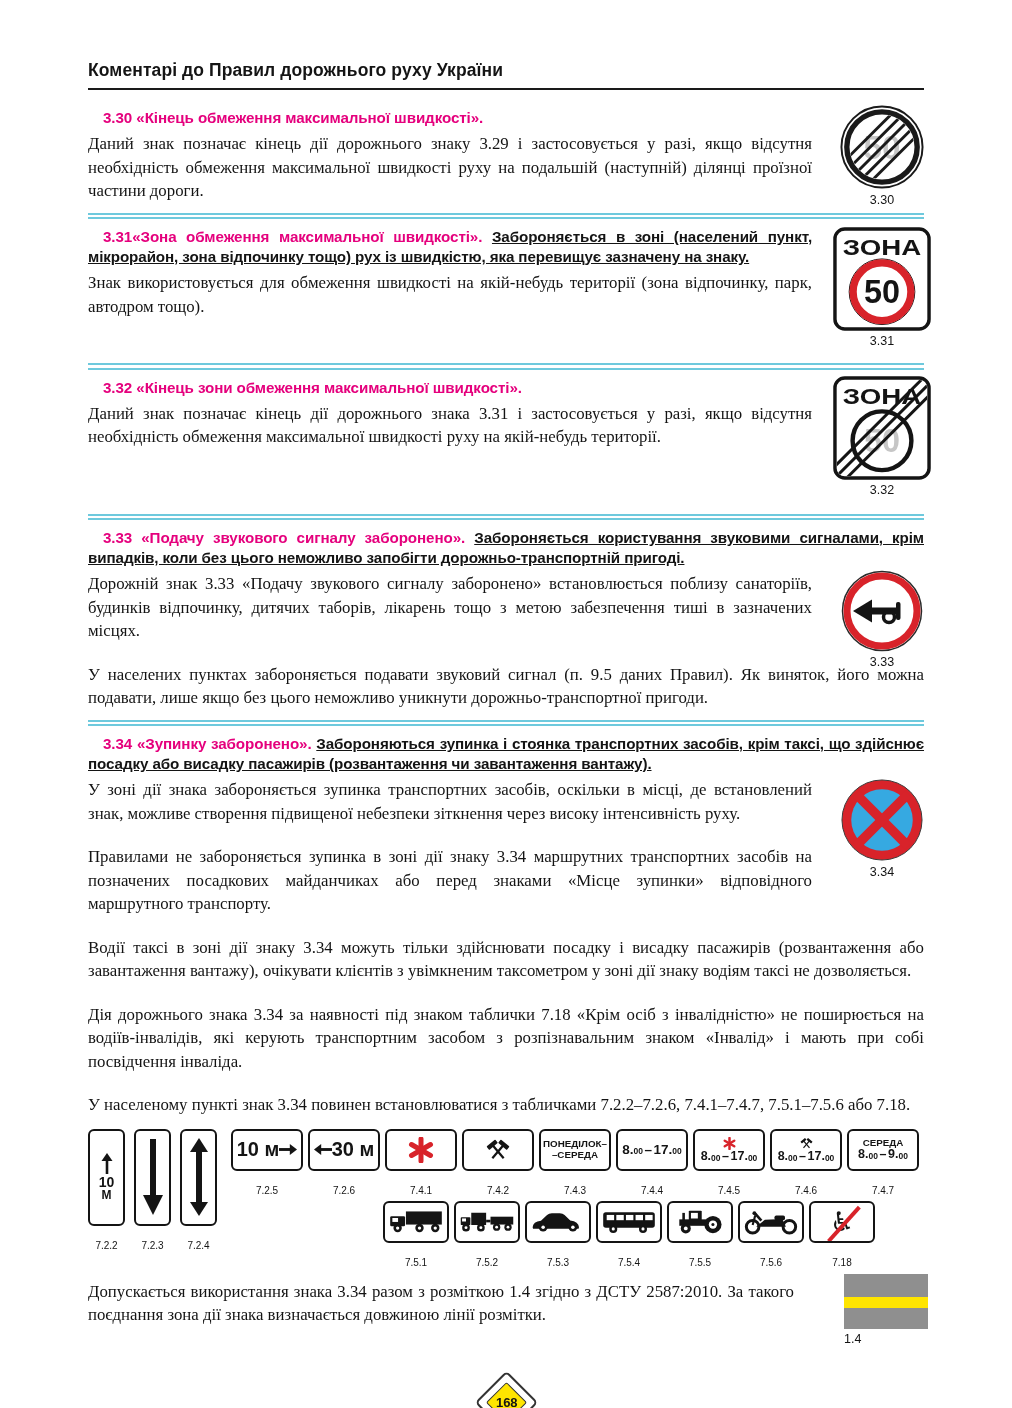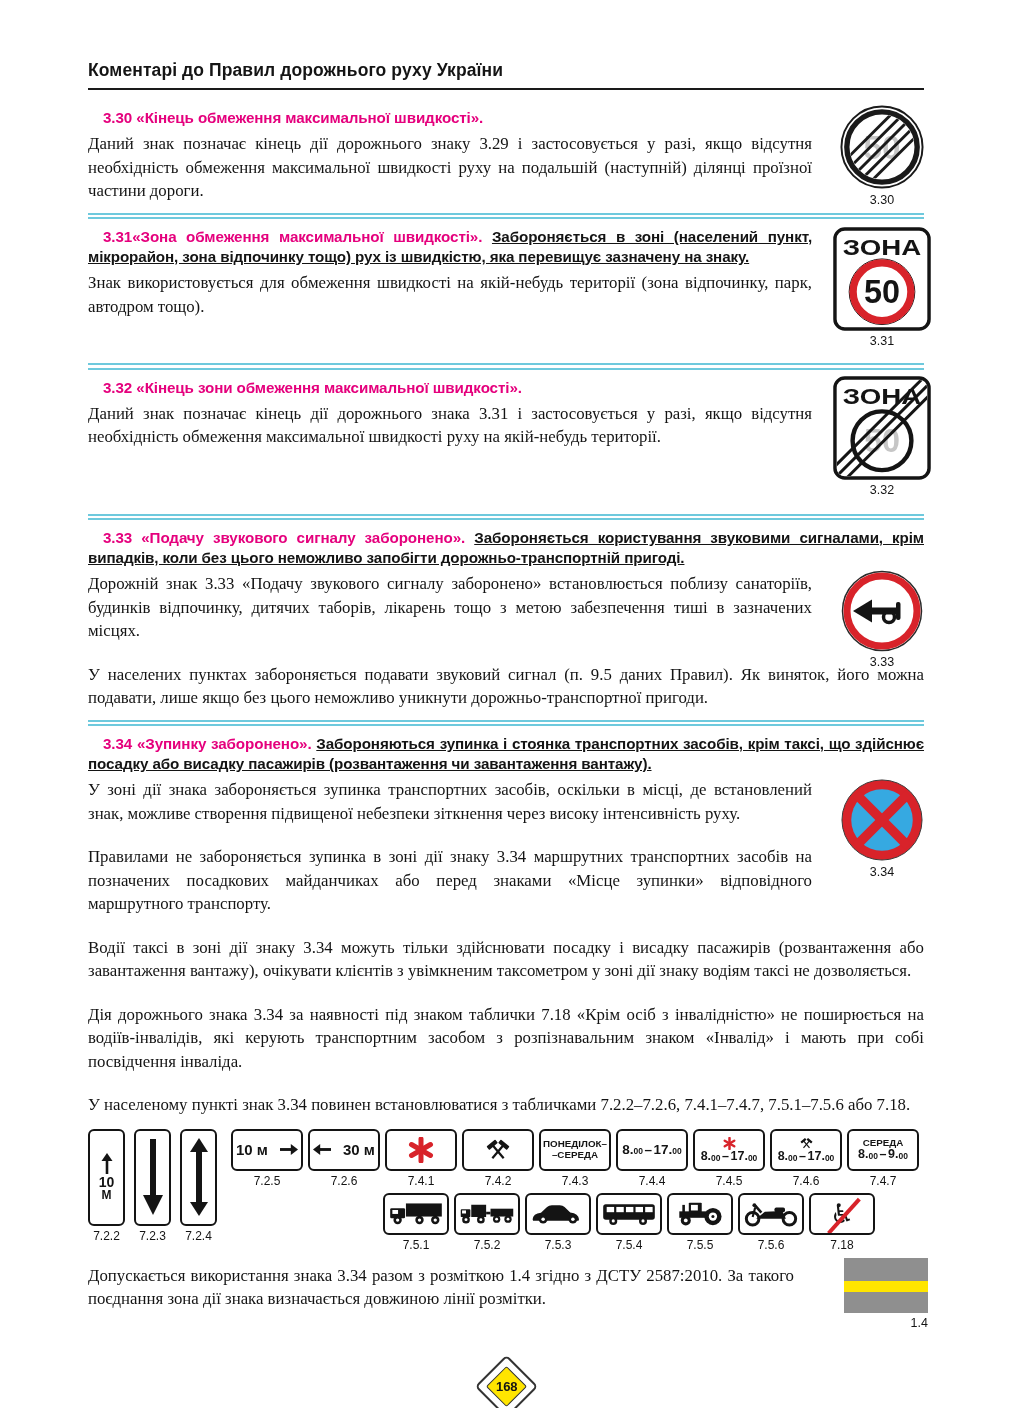--- a/index.html
+++ b/index.html
@@ -22,43 +22,43 @@
         align-items:center;z-index:2;}
   .sign-label{font-family:"Liberation Sans",sans-serif;font-size:12.5px;margin-top:3px;color:#141414;}
 
   
   .plates{margin-top:12px;display:flex;align-items:flex-start;font-family:"Liberation Sans",sans-serif;}
   .vgroup{display:flex;gap:9px;margin-right:14px;}
   .pcol{display:flex;flex-direction:column;align-items:center;}
   .plate{border:2.2px solid #141414;border-radius:6px;background:#fff;box-sizing:border-box;
         display:flex;flex-direction:column;align-items:center;justify-content:center;position:relative;}
   .vplate{width:37px;height:97px;}
-  .plate-label{font-size:12px;margin-top:3px;color:#141414;}
+  .plate-label{font-size:10px;margin-top:14px;color:#141414;}
   .rows{flex:1;}
   .prow{display:flex;gap:5px;}
   .prow .pcol{width:72px;}
   .prow .plate{width:100%;height:42px;}
   .prow2{margin-top:5px;margin-left:152px;}
   .prow2 .pcol{width:66px;}
   .prow2 .plate{height:42px;}
-  .dist-text{font-weight:bold;font-size:15px;display:flex;align-items:center;gap:12px;justify-content:center;}
+  .dist-text{font-weight:bold;font-size:20px;display:flex;align-items:center;gap:0;justify-content:center;}
   .v-num{font-weight:bold;font-size:14px;line-height:14px;}
   .v-unit{font-weight:bold;font-size:12px;line-height:13px;}
   .days{font-weight:bold;font-size:9.8px;line-height:10.5px;text-align:center;}
   .time{font-weight:bold;font-size:12.5px;line-height:13px;display:flex;align-items:flex-end;}
   .time .mm{font-size:8.5px;line-height:10px;}
   .time .sep{margin:0 1.5px;}
   .time.big{font-size:13.5px;}
   .wc{font-size:27px;line-height:1;font-family:"DejaVu Sans",sans-serif;}
   .slash{position:absolute;width:3.6px;height:46px;background:#d8232a;transform:rotate(42deg);left:31px;top:-2px;}
 
   
   .closing{position:relative;margin-top:12px;min-height:86px;}
   .closing .body-p{padding-right:130px;}
-  .marking-box{position:absolute;right:-4px;top:-6px;display:flex;flex-direction:column;align-items:flex-end;}
+  .marking-box{position:absolute;right:-4px;top:-6px;display:flex;flex-direction:column;align-items:flex-start;}
   .marking{width:84px;height:55px;background:#8f8f8f;position:relative;}
   .marking .stripe{position:absolute;left:0;right:0;top:23px;height:11px;background:#ffe500;}
 
   .footer{display:flex;justify-content:center;margin-top:14px;}
   .diamond{width:41px;height:41px;border:2px solid #333;border-radius:5px;transform:rotate(45deg);
         background:#fff;display:flex;align-items:center;justify-content:center;}
   .diamond-inner{width:27px;height:27px;background:#ffe500;border:1.2px solid #333;border-radius:2px;
         display:flex;align-items:center;justify-content:center;}
   .diamond-inner span{transform:rotate(-45deg);font-family:"Liberation Sans",sans-serif;
         font-weight:bold;font-size:13px;color:#141414;}

